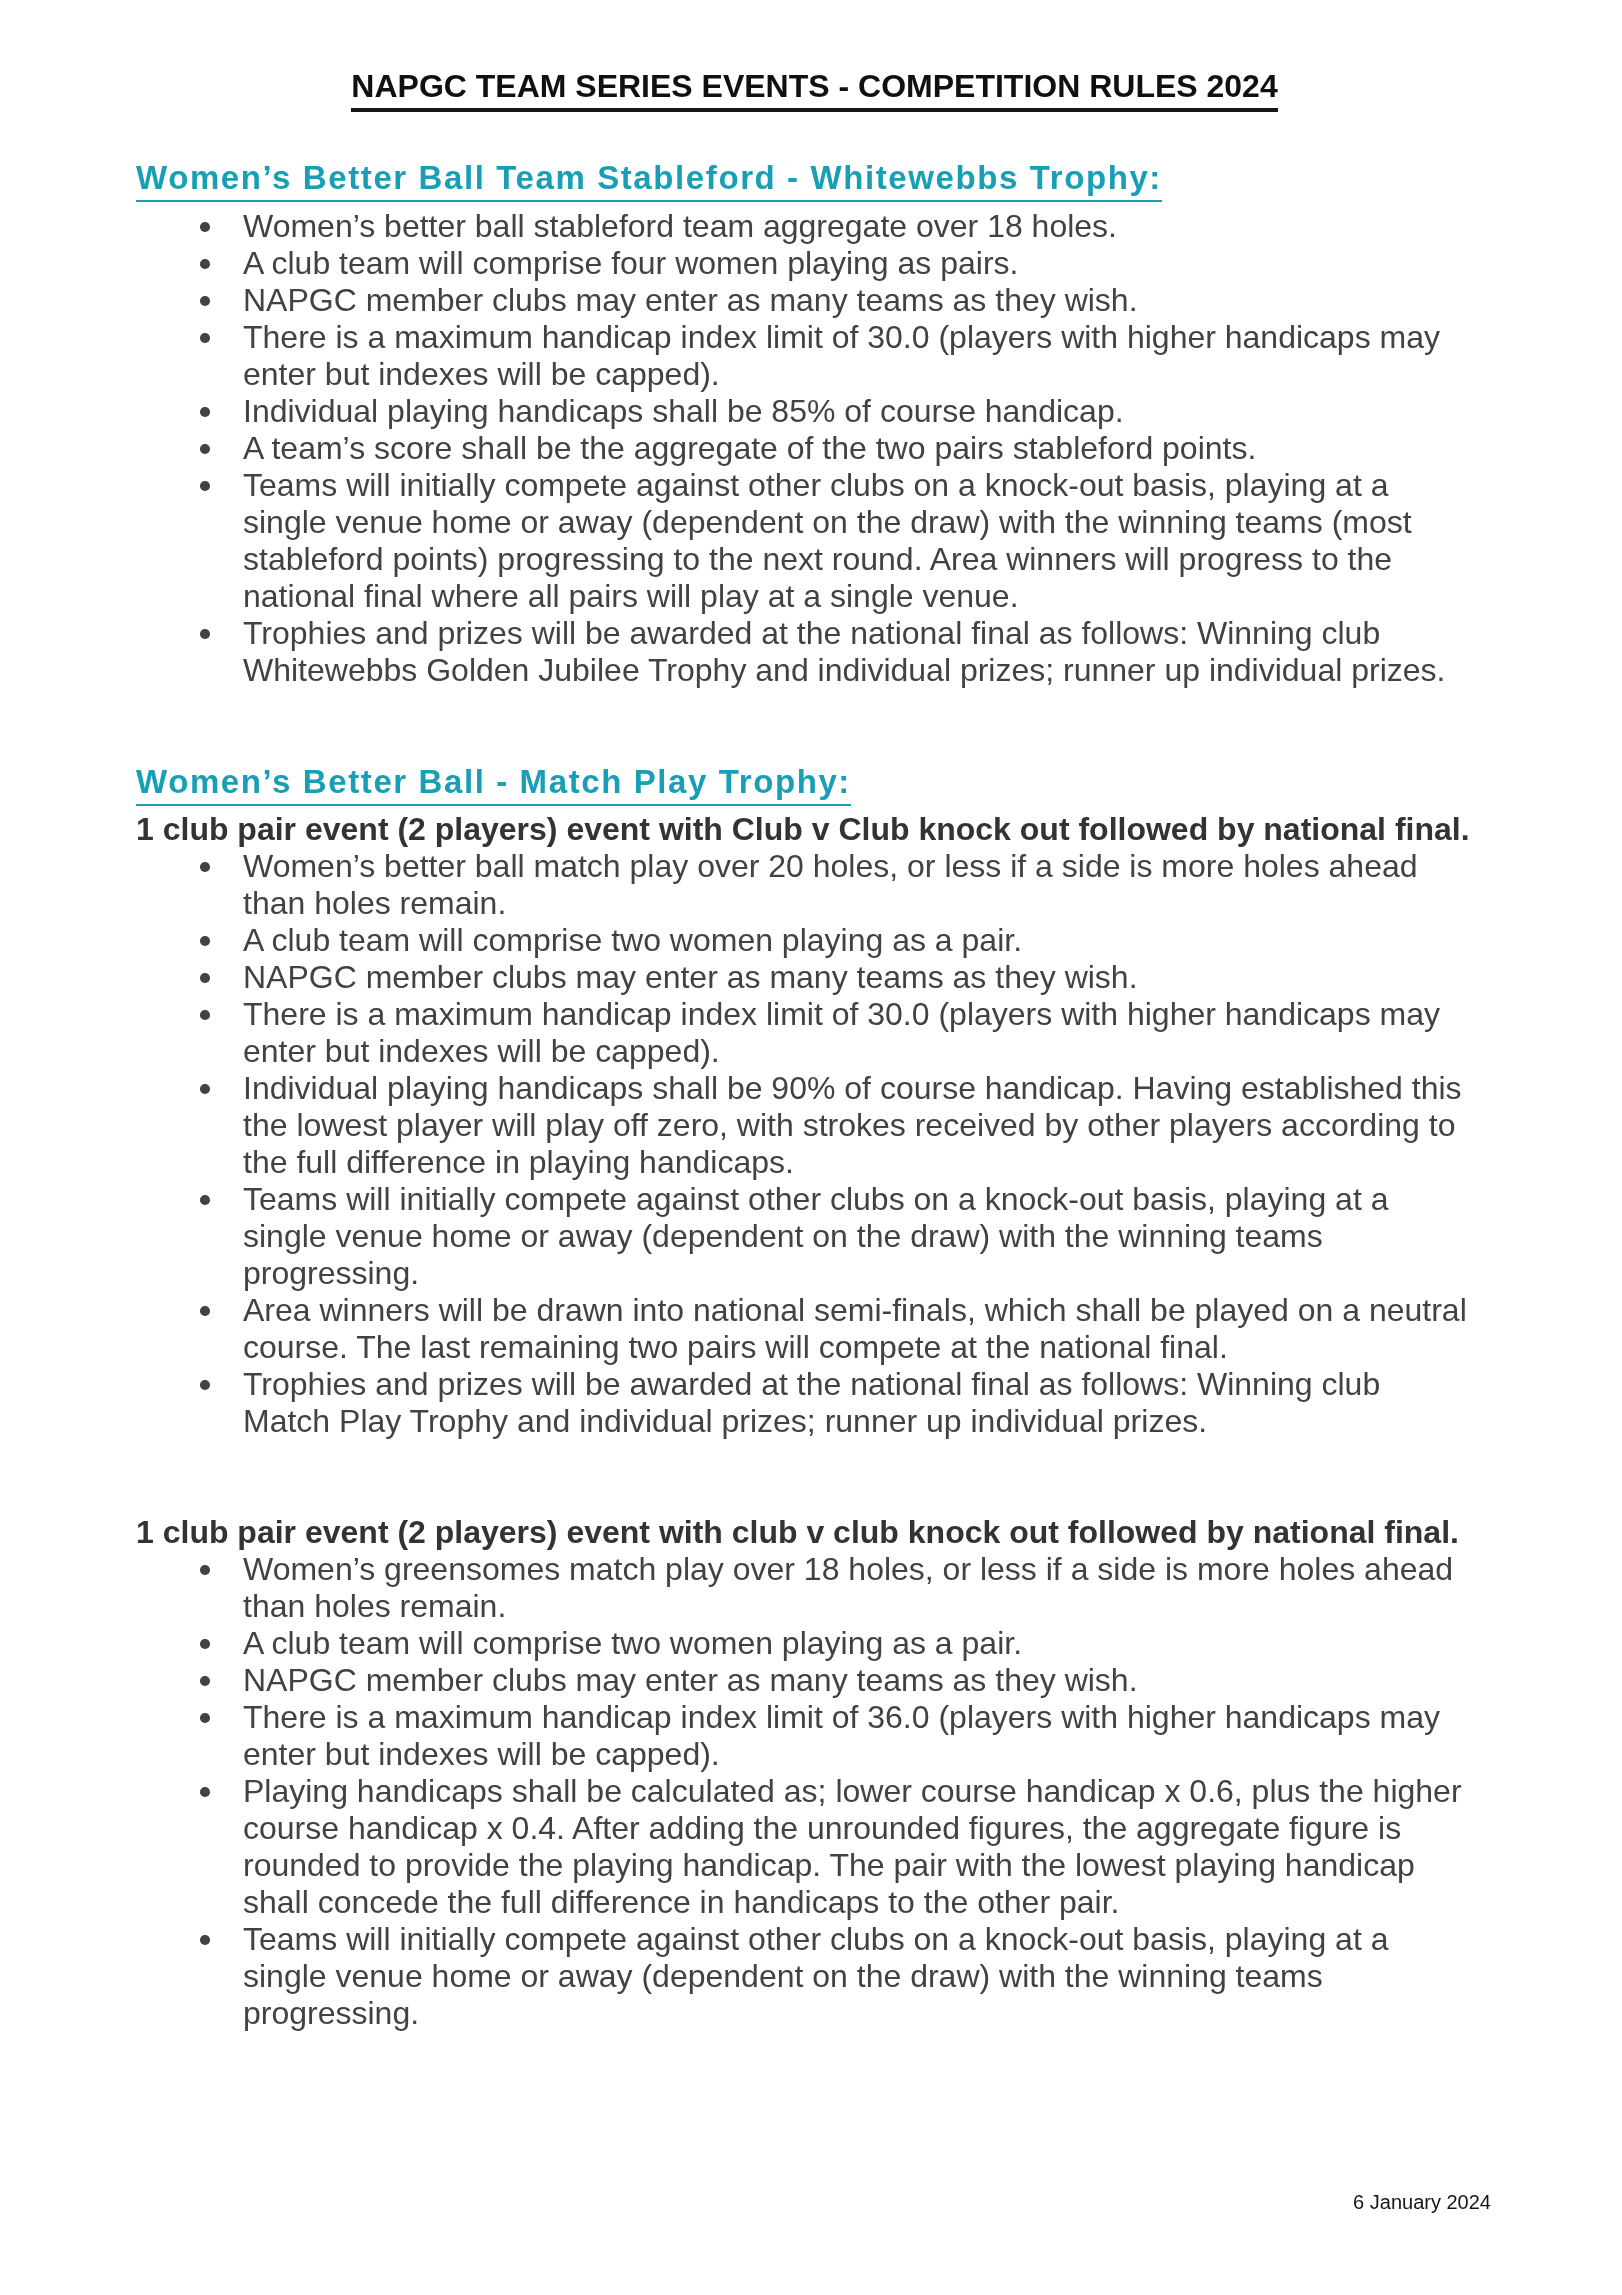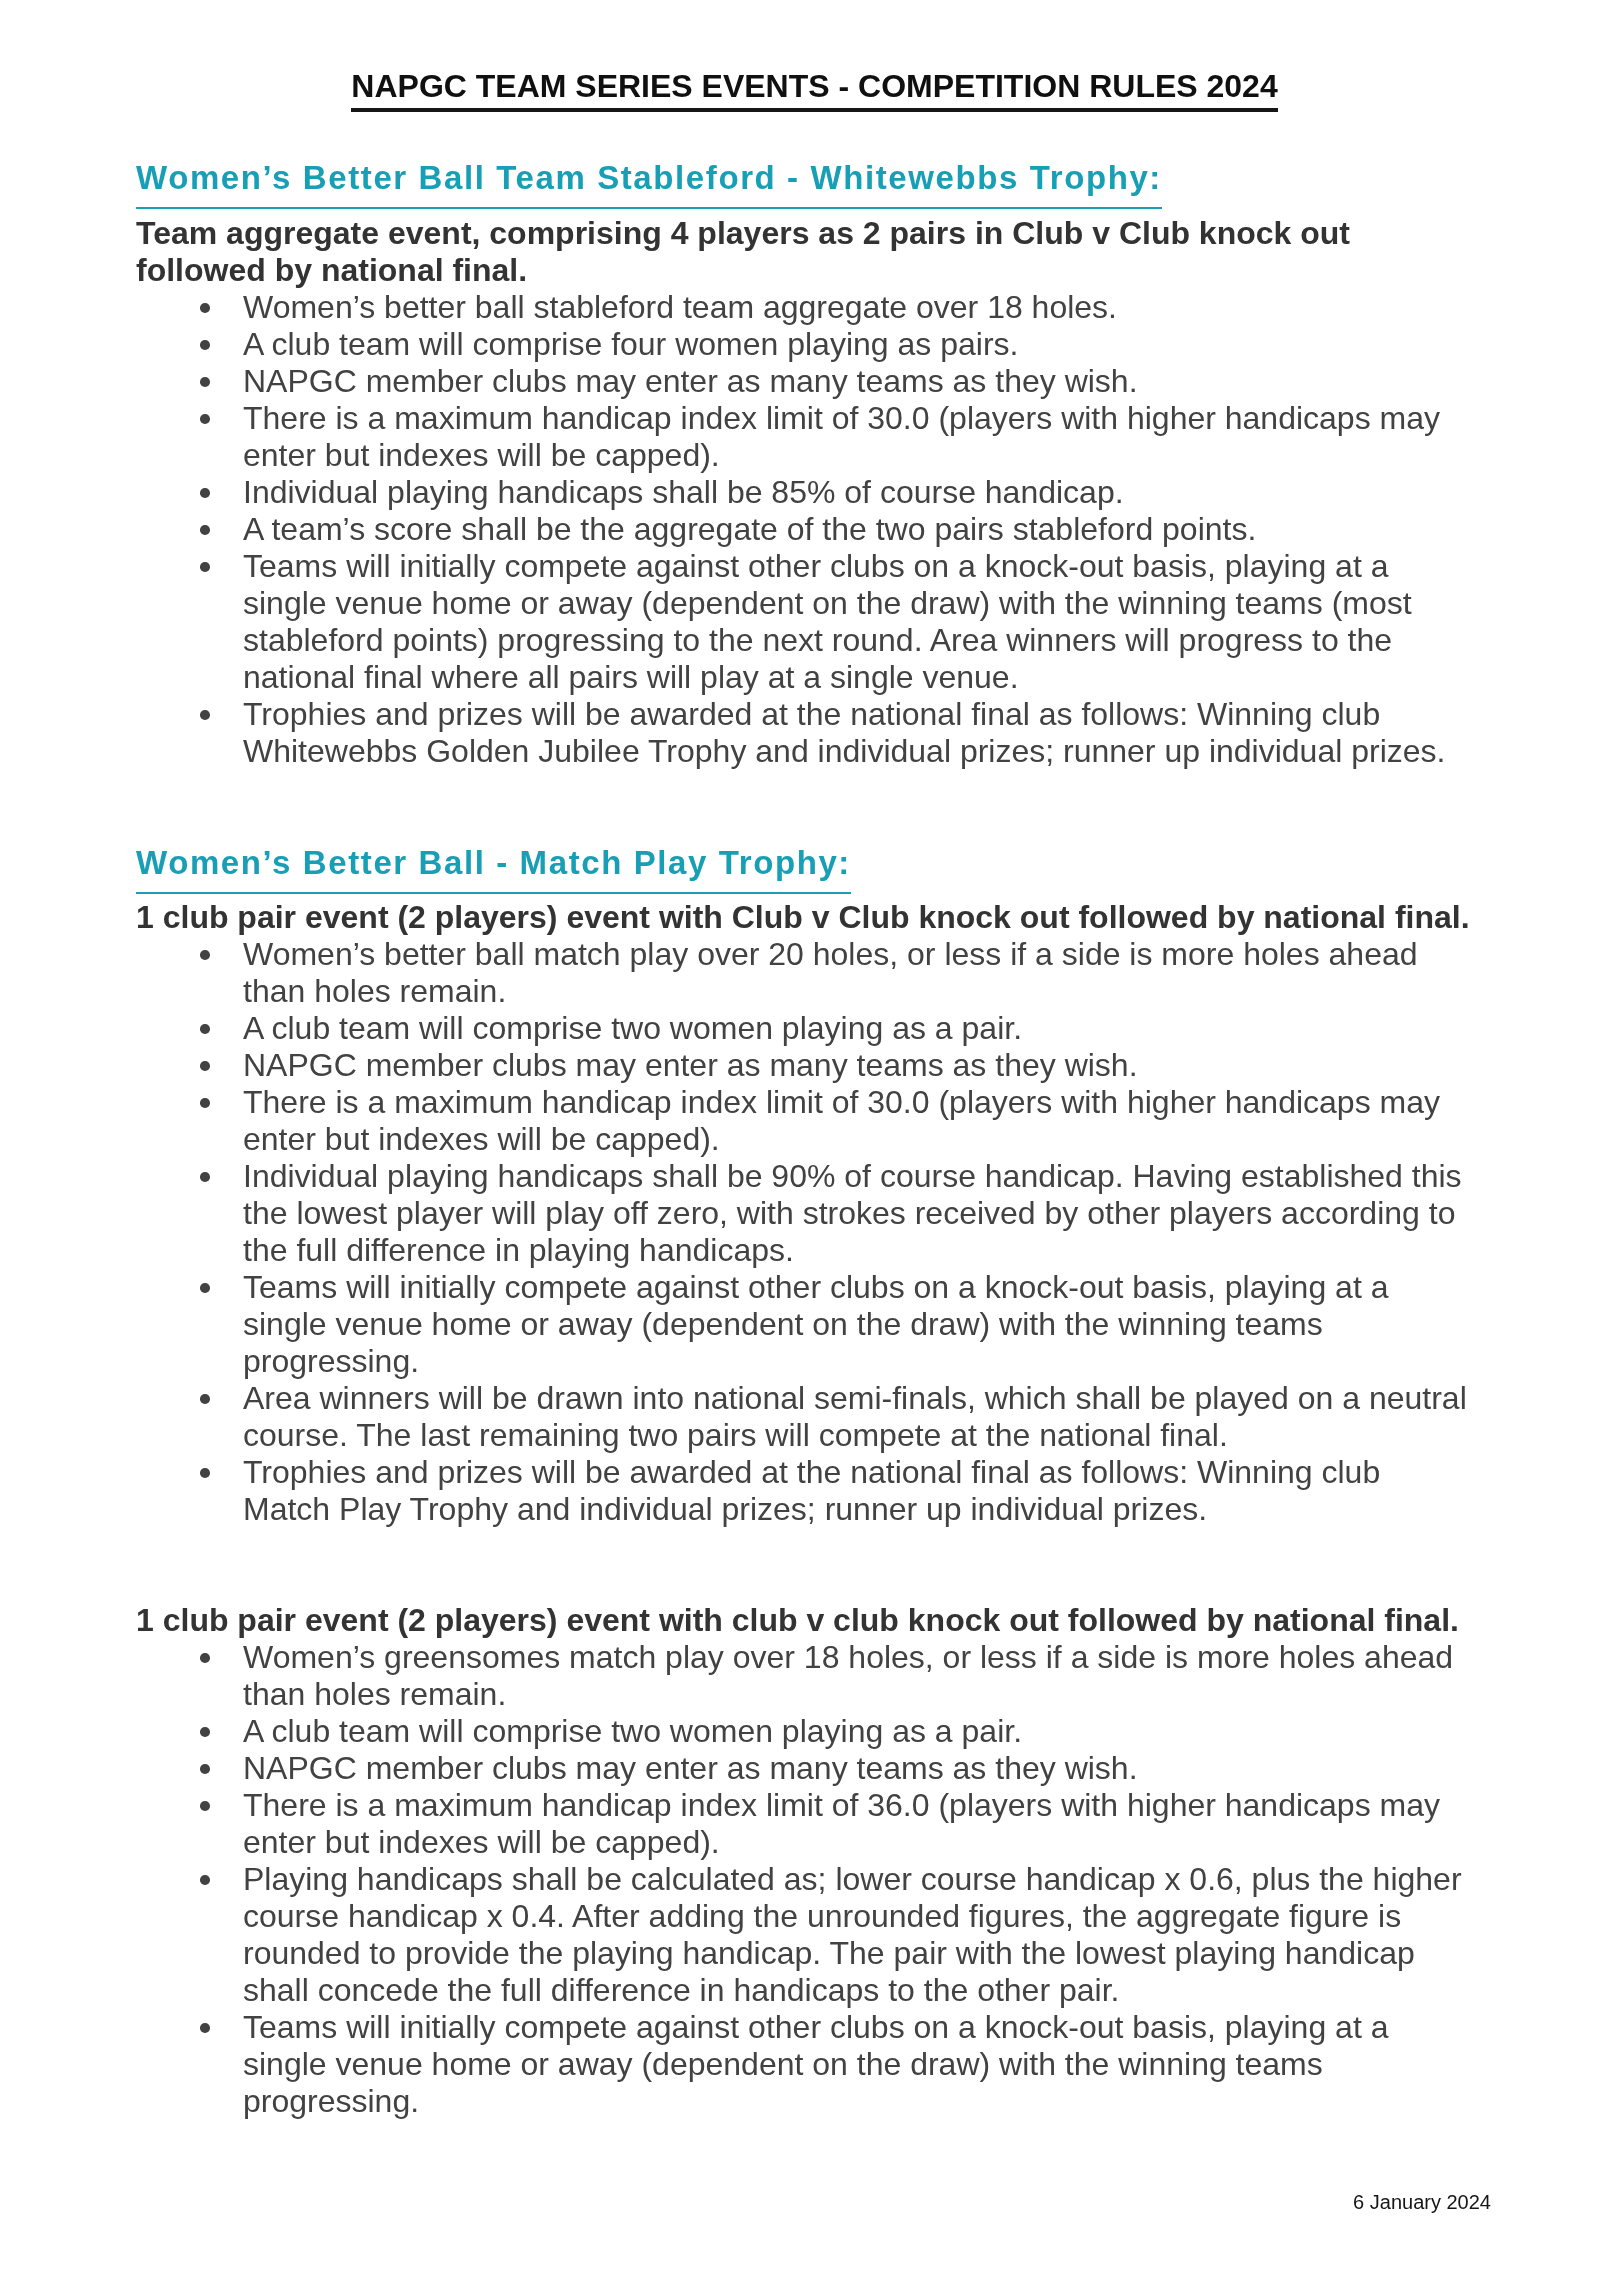--- a/index.html
+++ b/index.html
@@ -39,21 +39,21 @@
   .heading {
     margin: 0 0 5.7px 0;
     font-size: 33px;
     line-height: 1.18;
     font-weight: bold;
     letter-spacing: 1.6px;
     color: var(--accent, #189FB5);
   }
   .heading-text {
     display: inline-block;
-    padding-bottom: 9px;
+    padding-bottom: 2px;
     border-bottom: 2.4px solid var(--accent, #189FB5);
   }
   .intro {
     margin: 0;
     font-size: 32px;
     line-height: 37px;
     font-weight: bold;
     color: #333333;
     white-space: pre-line;
   }
@@ -90,22 +90,20 @@
 </style>
 </head>
 <body>
 
 <div class="page">
   <div class="content">
     <h1 class="title"><span class="title-text">NAPGC TEAM SERIES EVENTS - COMPETITION RULES 2024</span></h1>
     <div class="sections">
   <section class="section">
     <h2 class="heading"><span class="heading-text">Women’s Better Ball Team Stableford - Whitewebbs Trophy:</span></h2>
-    <p class="intro">Team aggregate event, comprising 4 players as 2 pairs in Club v Club knock out
-followed by national final.</p>
     <ul class="rules">
             <li class="rule"><span class="dot"></span><span class="rule-text">Women’s better ball stableford team aggregate over 18 holes.</span></li>
             <li class="rule"><span class="dot"></span><span class="rule-text">A club team will comprise four women playing as pairs.</span></li>
             <li class="rule"><span class="dot"></span><span class="rule-text">NAPGC member clubs may enter as many teams as they wish.</span></li>
             <li class="rule"><span class="dot"></span><span class="rule-text">There is a maximum handicap index limit of 30.0 (players with higher handicaps may
 enter but indexes will be capped).</span></li>
             <li class="rule"><span class="dot"></span><span class="rule-text">Individual playing handicaps shall be 85% of course handicap.</span></li>
             <li class="rule"><span class="dot"></span><span class="rule-text">A team’s score shall be the aggregate of the two pairs stableford points.</span></li>
             <li class="rule"><span class="dot"></span><span class="rule-text">Teams will initially compete against other clubs on a knock-out basis, playing at a
 single venue home or away (dependent on the draw) with the winning teams (most

